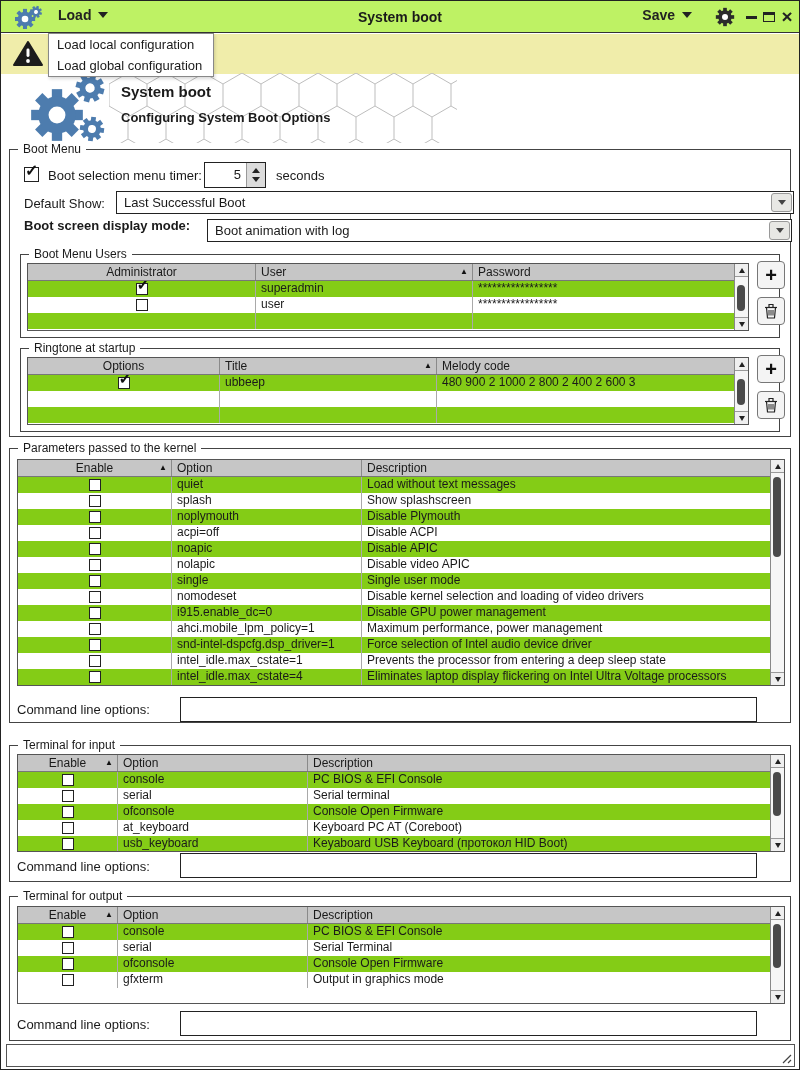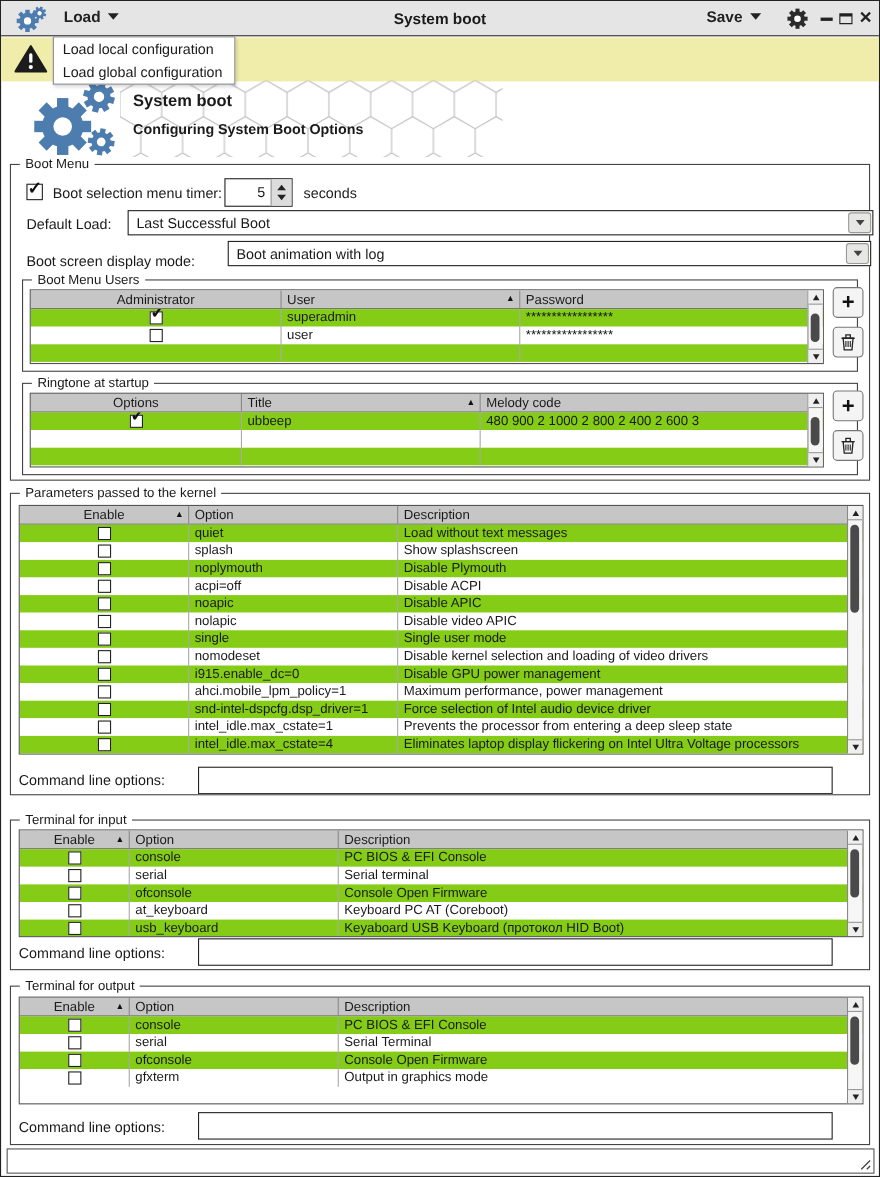--- a/index.html
+++ b/index.html
@@ -3,21 +3,21 @@
 <meta charset="utf-8">
 <style>
   * { box-sizing: border-box; margin: 0; padding: 0; }
   body { font-family: "Liberation Sans", sans-serif; background: #fff; }
   #window {
     position: relative; width: 800px; height: 1070px;
     border: 1px solid #222; background: #fff; overflow: hidden;
     font-family: "Liberation Sans", sans-serif; color: #1a1a1a;
   }
   
-  .titlebar { position: absolute; left:0; top:0; width:100%; height:32px; background:#e5e5e5; border-bottom:1px solid #333; }
+  .titlebar { position: absolute; left:0; top:0; width:100%; height:32px; background:#bef264; border-bottom:1px solid #333; }
   .app-icon { position:absolute; left:14px; top:4px; }
   .menu-btn { position:absolute; top:6px; font-size:14px; font-weight:600; color:#222; cursor:default; display:flex; align-items:center; gap:7px; }
   .menu-load { left:57px; }
   .menu-save { right:107px; }
   .tb-title { position:absolute; left:0; right:0; top:8px; text-align:center; font-size:14px; font-weight:700; }
   .gear-btn { position:absolute; right:64px; top:6px; }
   .winctl { position:absolute; top:9px; width:16px; height:14px; display:flex; align-items:center; justify-content:center; }
   .wc-min { right:40px; } .wc-max { right:22px; } .wc-close { right:4px; }
   .win-min-glyph { width:11px; height:3px; background:#222; }
   .win-max-glyph { width:12px; height:10px; border:1.5px solid #222; border-top:3.5px solid #222; }
@@ -188,29 +188,29 @@
     <span class="lbl" style="left:38px; top:18px;">Boot selection menu timer:</span>
     <div class="spinner" style="left:194px; top:12px;">
       <span class="spin-value">5</span>
       <span class="spin-btns">
         <span class="tri-up-s"></span>
         <span class="tri-down-s"></span>
       </span>
     </div>
     <span class="lbl" style="left:266px; top:18px;">seconds</span>
 
-    <span class="lbl" style="left:14px; top:46px;">Default Load:</span>
+    <span class="lbl" style="left:14px; top:46px;">Default Show:</span>
     <div class="combo" style="left:106px; top:41px; width:678px;">
       <span class="combo-value">Last Successful Boot</span>
       <span class="combo-btn">
           <span class="tri-down-s"></span>
         </span>
     </div>
 
-    <span class="lbl" style="left:14px; top:80px;">Boot screen display mode:</span>
+    <span class="lbl" style="left:14px; top:68px;font-weight:bold;">Boot screen display mode:</span>
     <div class="combo" style="left:197px; top:69px; width:585px;">
       <span class="combo-value">Boot animation with log</span>
       <span class="combo-btn">
           <span class="tri-down-s"></span>
         </span>
     </div>
 
     <div class="group" style="left:10px; top:104px; width:760px; height:84px;">
       <span class="legend">Boot Menu Users</span>
       <div class="tbl t-users" style="left:6px; top:8px; width:722px; height:68px;">

